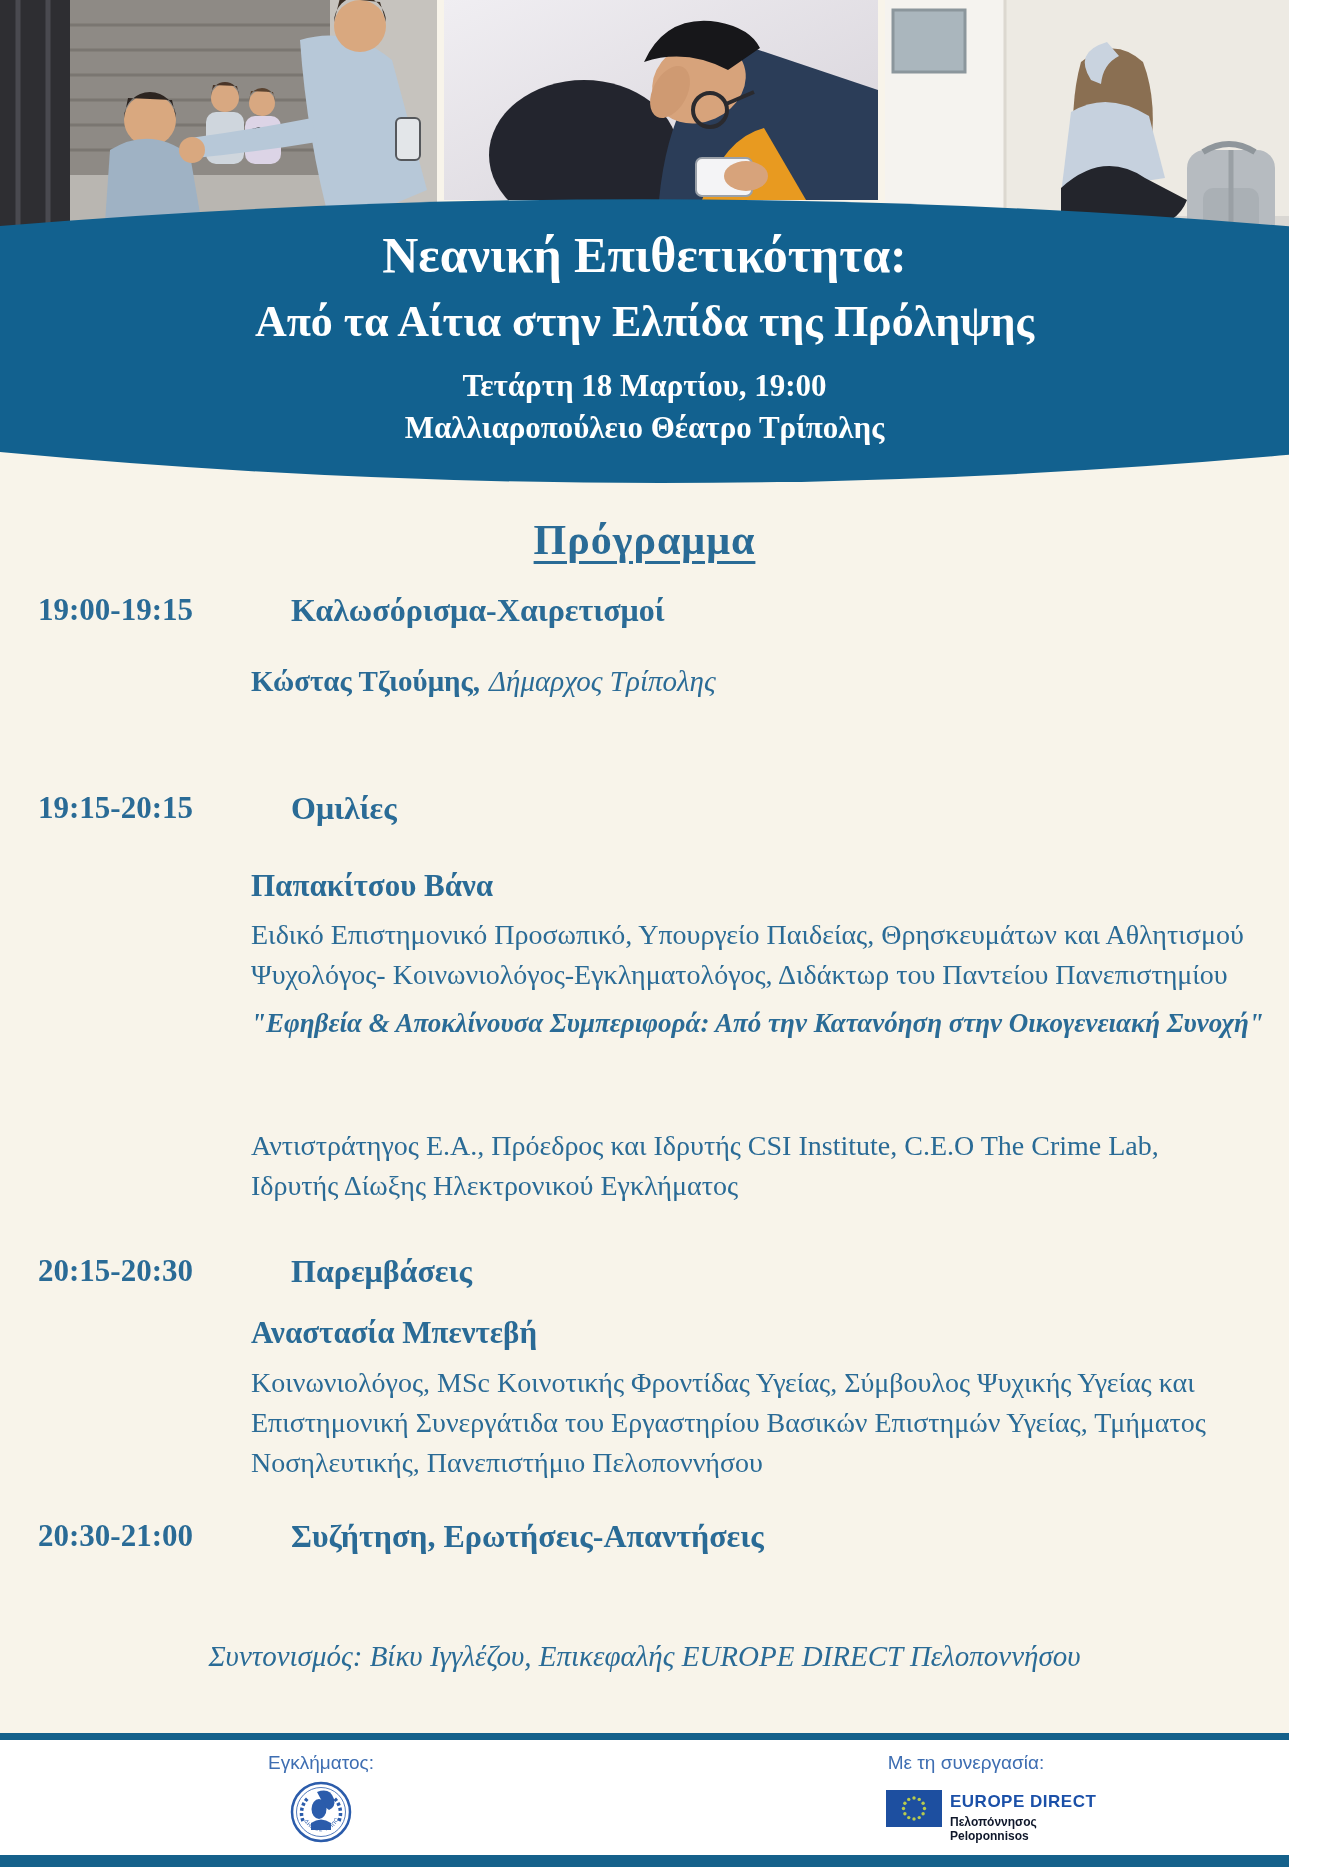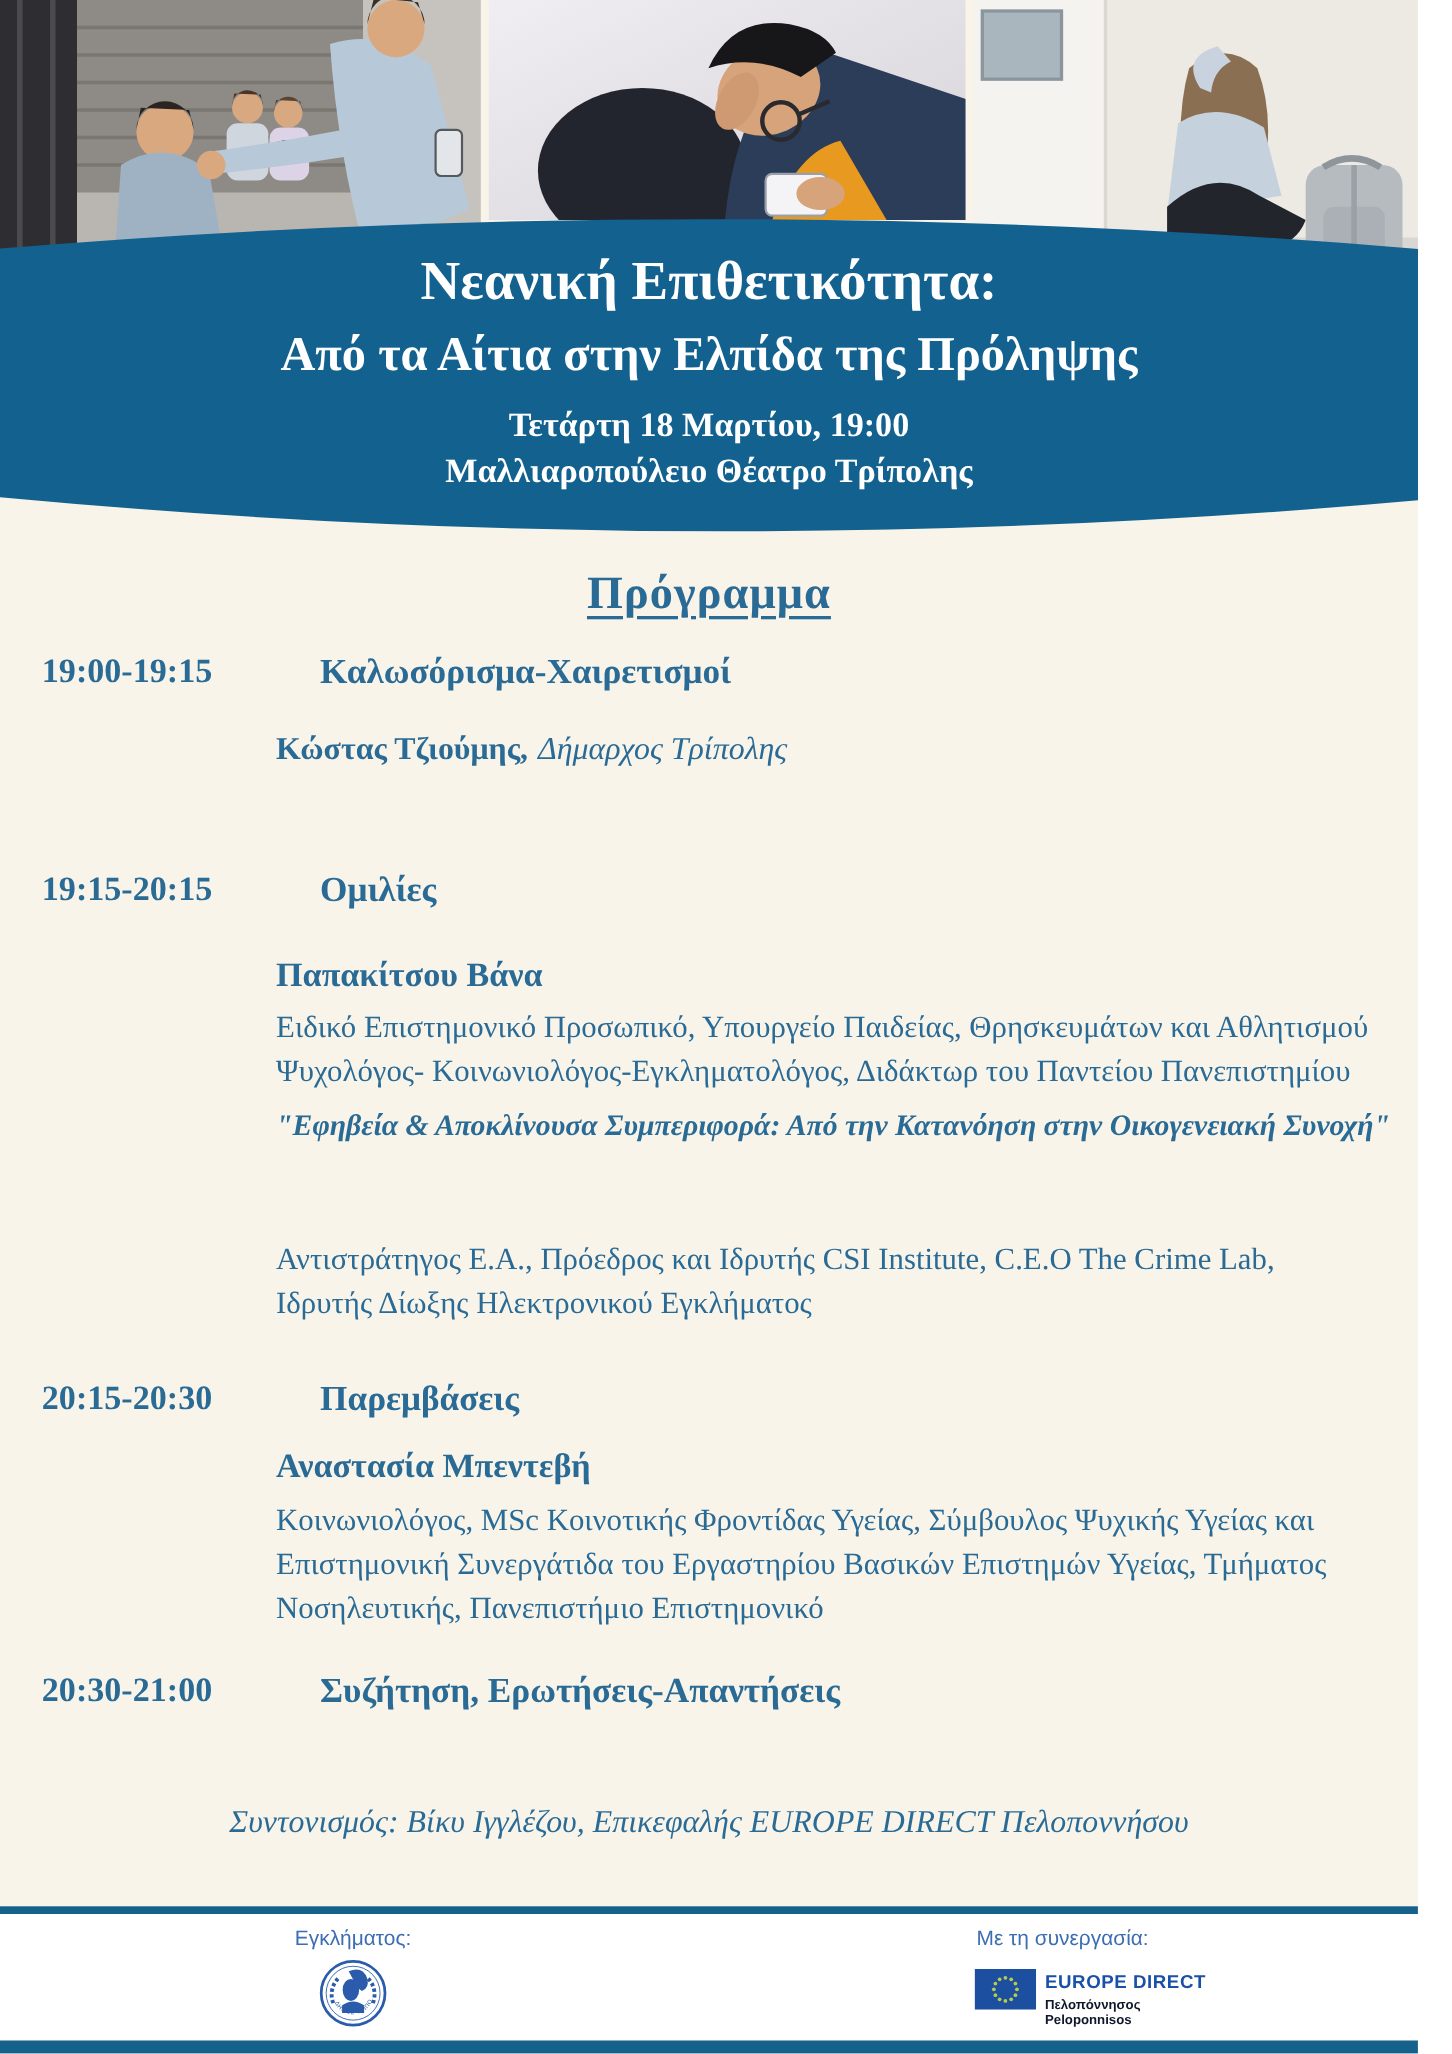--- a/index.html
+++ b/index.html
@@ -150,21 +150,21 @@
     <div>Ιδρυτής Δίωξης Ηλεκτρονικού Εγκλήματος</div>
   </div>
 
   <div class="time" style="top:1253px;">20:15-20:30</div>
   <div class="sect" style="top:1253px;">Παρεμβάσεις</div>
 
   <div class="name" style="top:1315px;">Αναστασία Μπεντεβή</div>
   <div class="desc" style="top:1363px;">
     <div>Κοινωνιολόγος, MSc Κοινοτικής Φροντίδας Υγείας, Σύμβουλος Ψυχικής Υγείας και</div>
     <div>Επιστημονική Συνεργάτιδα του Εργαστηρίου Βασικών Επιστημών Υγείας, Τμήματος</div>
-    <div>Νοσηλευτικής, Πανεπιστήμιο Επιστημονικό</div>
+    <div>Νοσηλευτικής, Πανεπιστήμιο Πελοποννήσου</div>
   </div>
 
   <div class="time" style="top:1518px;">20:30-21:00</div>
   <div class="sect" style="top:1518px;">Συζήτηση, Ερωτήσεις-Απαντήσεις</div>
 
   <div class="coord">Συντονισμός: Βίκυ Ιγγλέζου, Επικεφαλής EUROPE DIRECT Πελοποννήσου</div>
 
   <div class="stripe" style="top:1733px;height:7px;"></div>
   <div class="footer-white"></div>
   <div class="stripe" style="top:1855px;height:12px;"></div>

